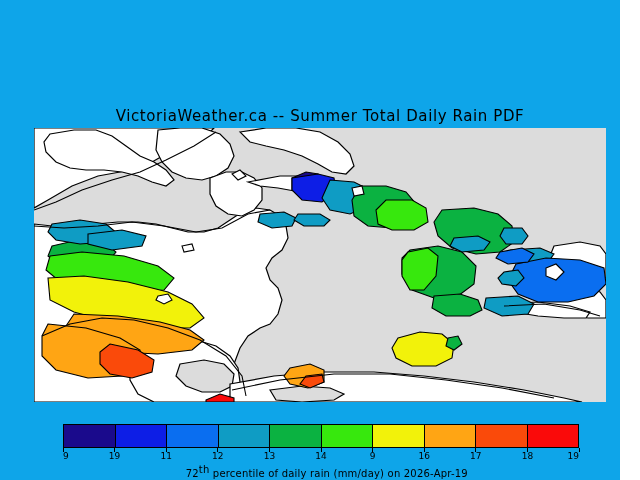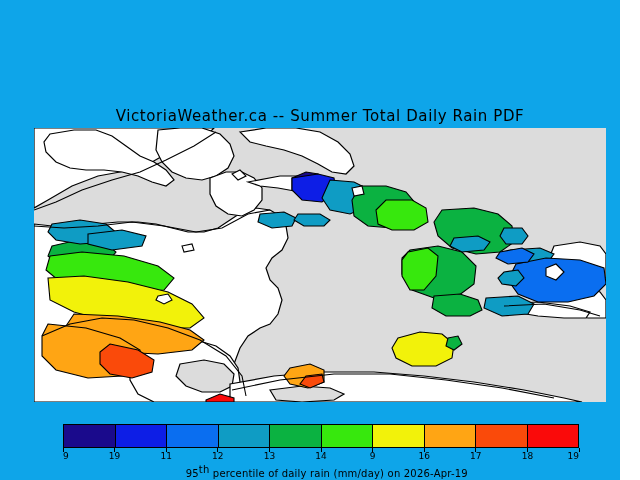--- a/index.html
+++ b/index.html
@@ -278,16 +278,16 @@
         <div class="tick-mark" style="left: calc(80% - 0.5px);"></div>
         <div class="tick-label" style="left: 80%;">17</div>
         <div class="tick-mark" style="left: calc(90% - 0.5px);"></div>
         <div class="tick-label" style="left: 90%;">18</div>
         <div class="tick-mark" style="left: calc(100% - 0.5px);"></div>
         <div class="tick-label last" style="left: 100%;">19</div>
       </div>
   </div>
 
   <div class="cbar-caption">
-    <span>95</span><sup>th</sup><span> percentile of daily rain (mm/day) on 2026-Apr-19</span>
+    <span>72</span><sup>th</sup><span> percentile of daily rain (mm/day) on 2026-Apr-19</span>
   </div>
 
 </div>
 
 </body></html>

